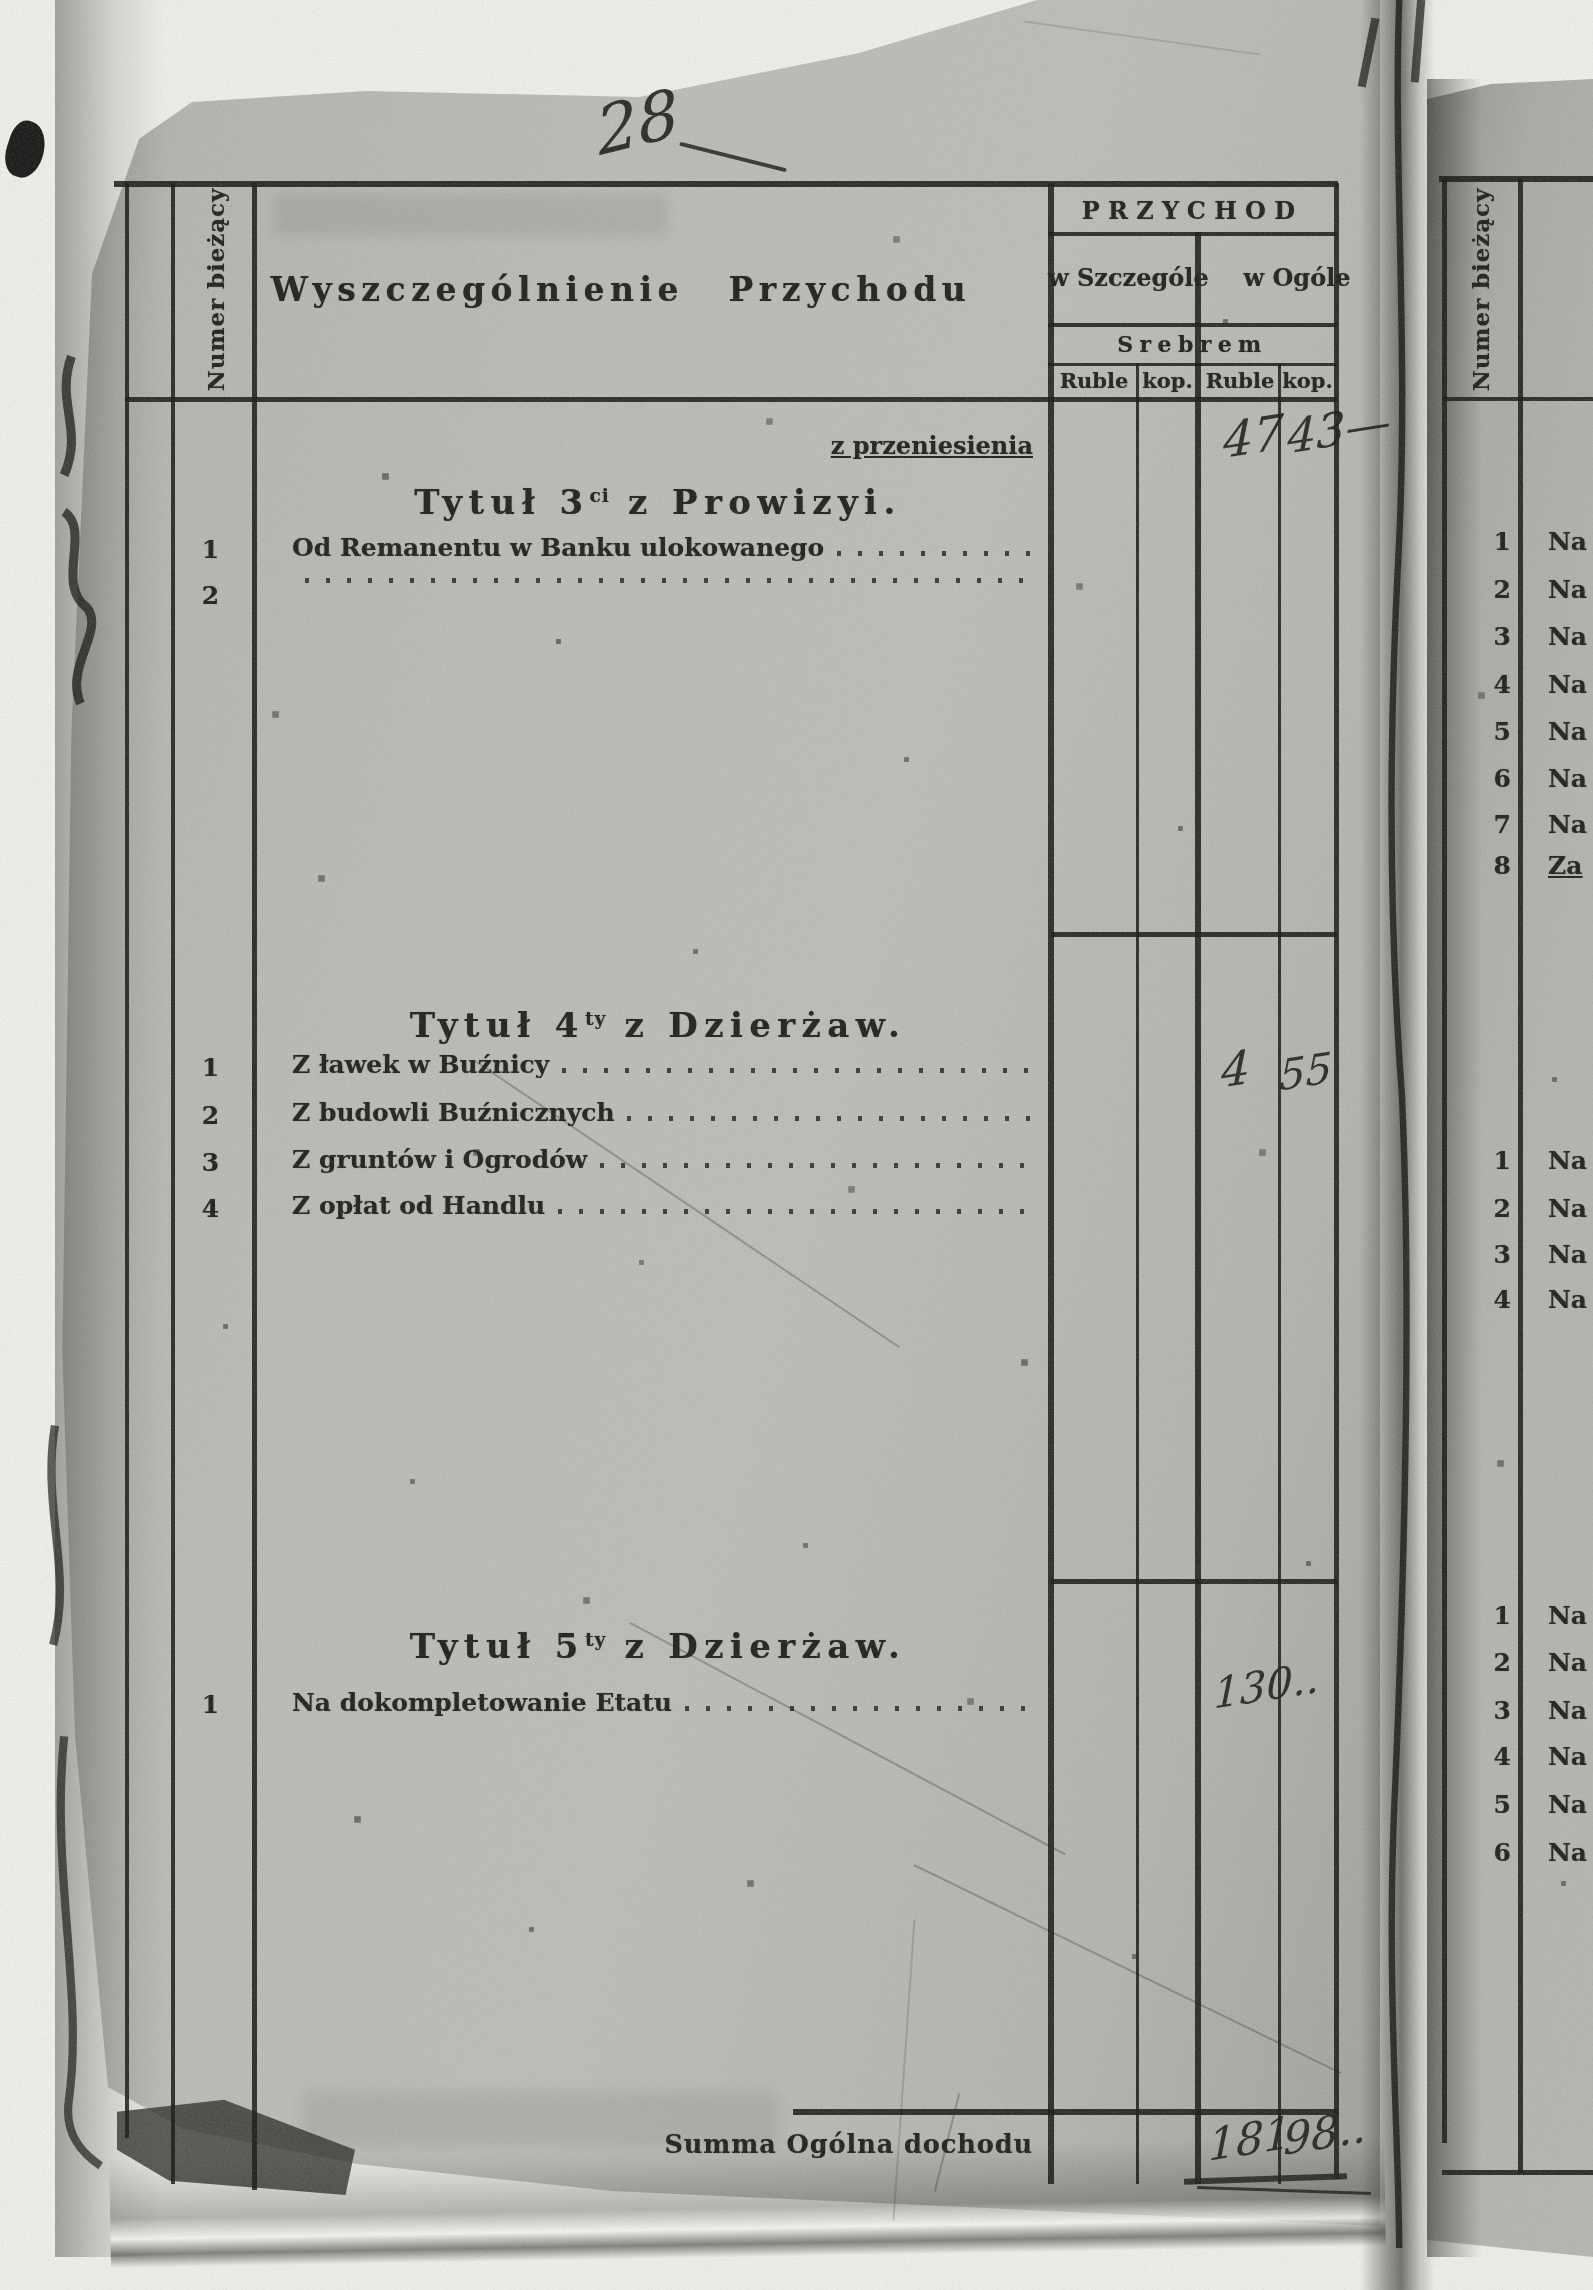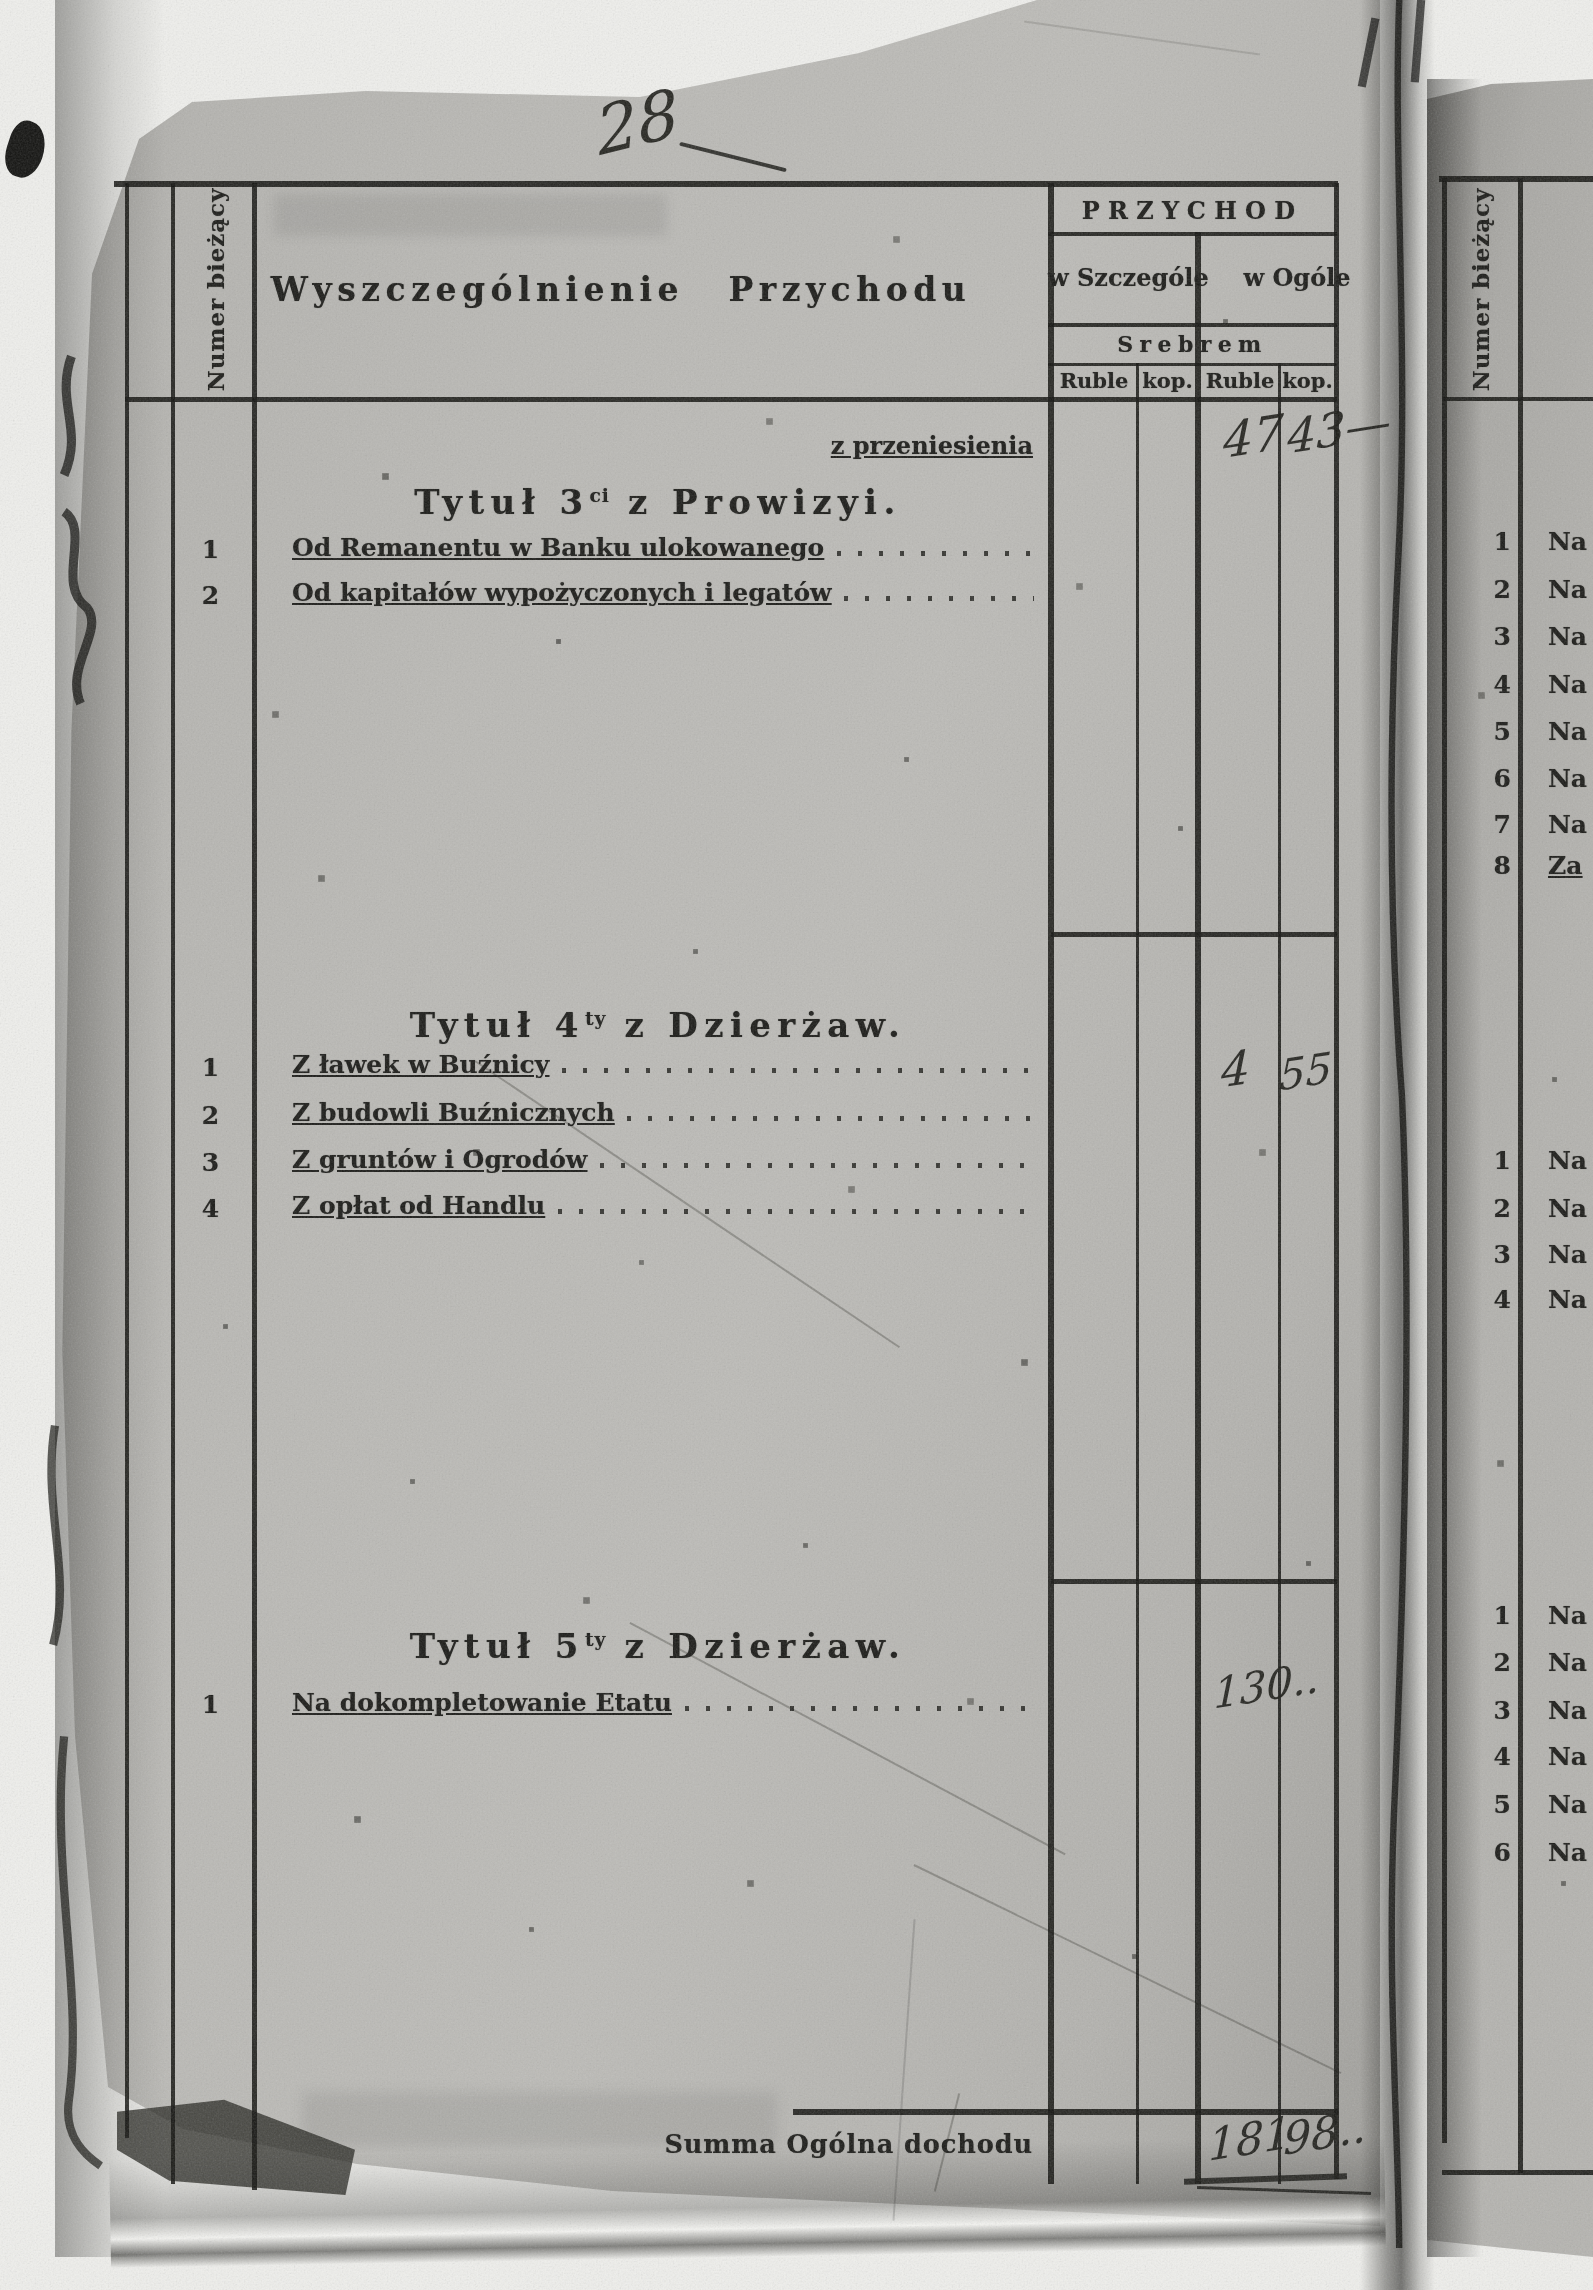--- a/index.html
+++ b/index.html
@@ -27,21 +27,21 @@
     background:linear-gradient(90deg,transparent,rgba(40,40,37,.45) 35%,rgba(22,22,20,.6) 55%,rgba(70,70,67,.25) 80%,transparent);}
   
   .hl,.vl{position:absolute;background:rgba(18,18,15,.88);pointer-events:none;}
   .hl{height:3.7px;} .vl{width:3.7px;}
   
   .print{position:absolute;font-weight:bold;white-space:nowrap;
          text-shadow:0 0 0.9px rgba(22,22,18,.55);pointer-events:none;}
   .rot{transform:rotate(-90deg);transform-origin:center;}
   .sup{font-size:.55em;vertical-align:super;letter-spacing:0.9px;}
   .row-line{position:absolute;display:flex;align-items:flex-end;pointer-events:none;}
-  .row-label{font-weight:bold;font-size:25px;white-space:nowrap;text-shadow:0 0 0.9px rgba(22,22,18,.5);text-decoration:underline;}
+  .row-label{font-weight:bold;font-size:25px;white-space:nowrap;text-shadow:0 0 0.9px rgba(22,22,18,.5);}
   .leader{flex:1;height:4.6px;margin:0 5.5px 6.4px 12.8px;
     background:repeating-linear-gradient(90deg,rgba(20,20,16,.8) 0 3.7px,transparent 3.7px 21px);}
   .rownum{position:absolute;width:79px;text-align:center;font-weight:bold;font-size:25px;
     text-shadow:0 0 0.9px rgba(22,22,18,.5);pointer-events:none;}
   
   .hw{position:absolute;font-family:"DejaVu Serif","Liberation Serif",serif;font-style:italic;
       color:rgba(24,24,20,.92);white-space:nowrap;pointer-events:none;
       transform:rotate(-9deg) skewX(-10deg);}
   .hwline{position:absolute;background:rgba(24,24,20,.85);pointer-events:none;}
   
@@ -136,21 +136,20 @@
     <span>Tytuł 3</span><span class="sup">ci</span>
     <span>z Prowizyi.</span>
   </div>
   <div class="rownum" style="left:171px;top:535px;">1</div>
   <div class="row-line" style="left:292px;top:533px;width:747px;">
     <span class="row-label">Od Remanentu w Banku ulokowanego</span>
     <span class="leader"></span>
   </div>
   <div class="rownum" style="left:171px;top:581px;">2</div>
   <div class="row-line" style="left:292px;top:578px;width:747px;">
-    <span class="row-label">Od kapitałów wypożyczonych i legatów</span>
     <span class="leader"></span>
   </div>
 
   <div class="print" style="left:256px;top:1005px;width:804px;text-align:center;font-size:34px;letter-spacing:6.4px;">
     <span>Tytuł 4</span><span class="sup">ty</span>
     <span>z Dzierżaw.</span>
   </div>
   <div class="rownum" style="left:171px;top:1053px;">1</div>
   <div class="row-line" style="left:292px;top:1050px;width:747px;">
     <span class="row-label">Z ławek w Buźnicy</span>

